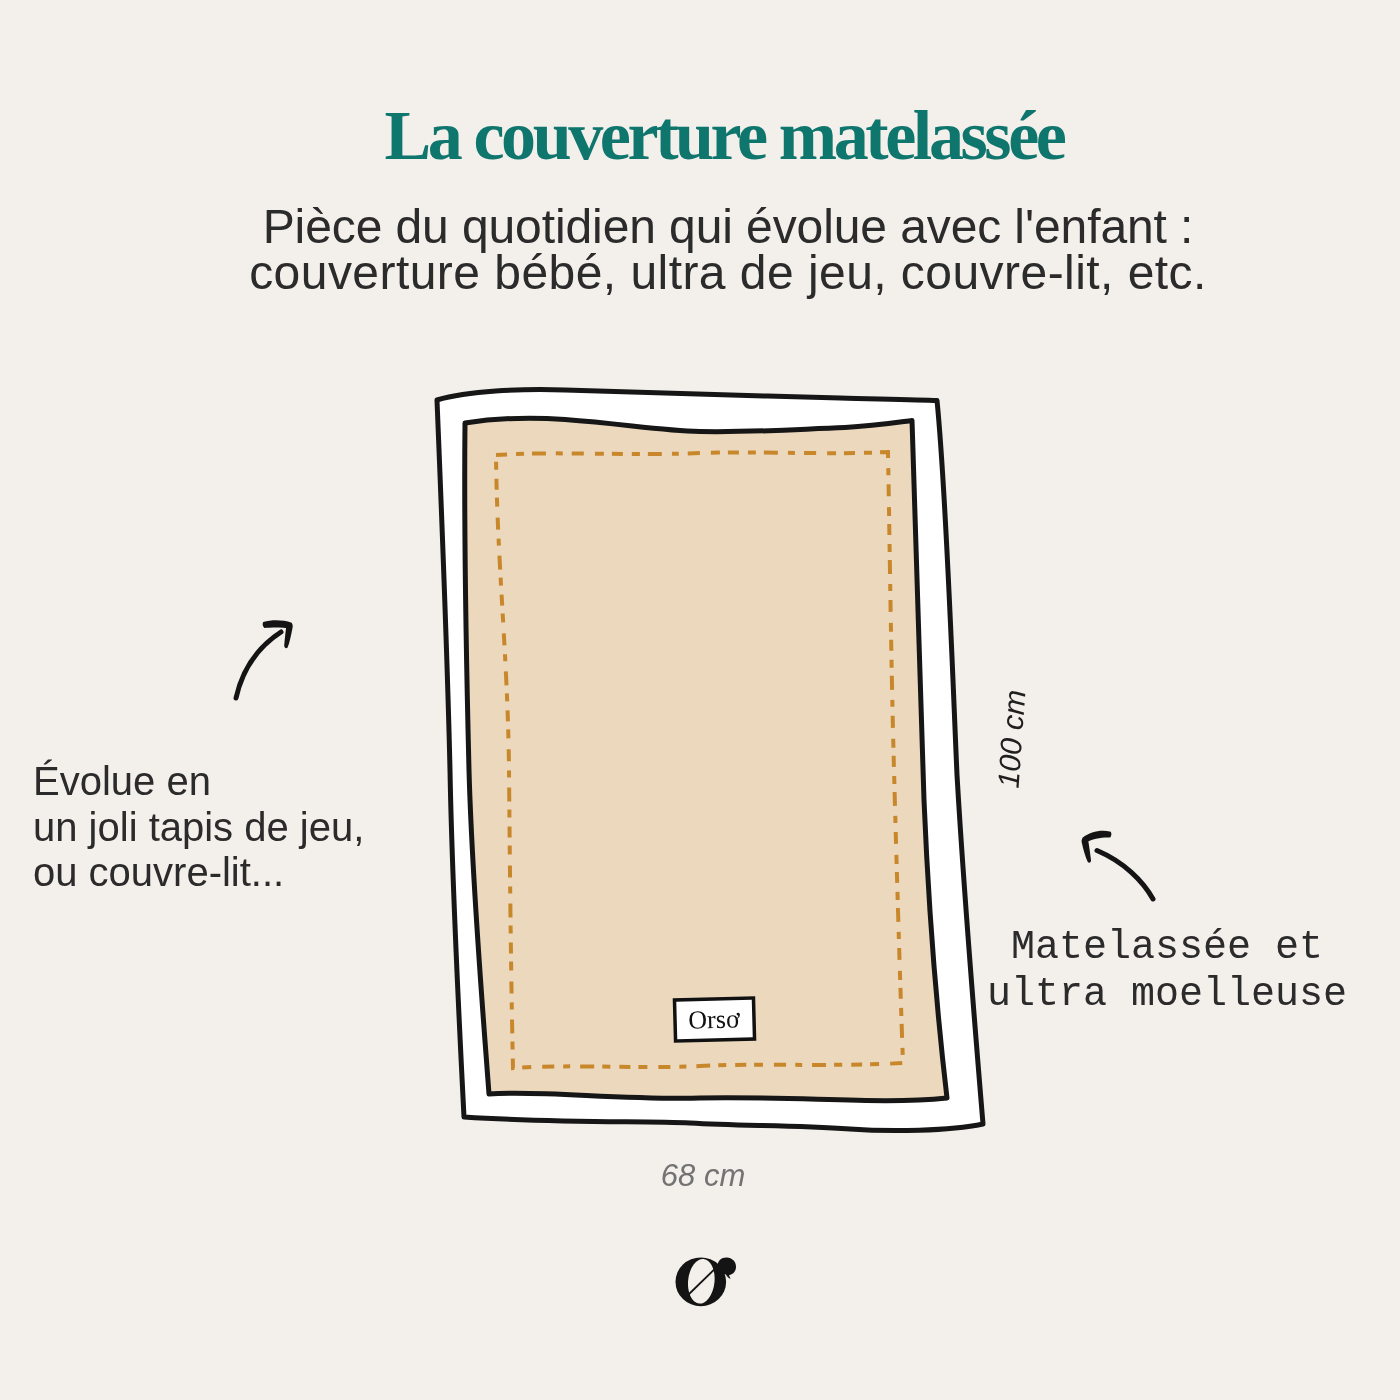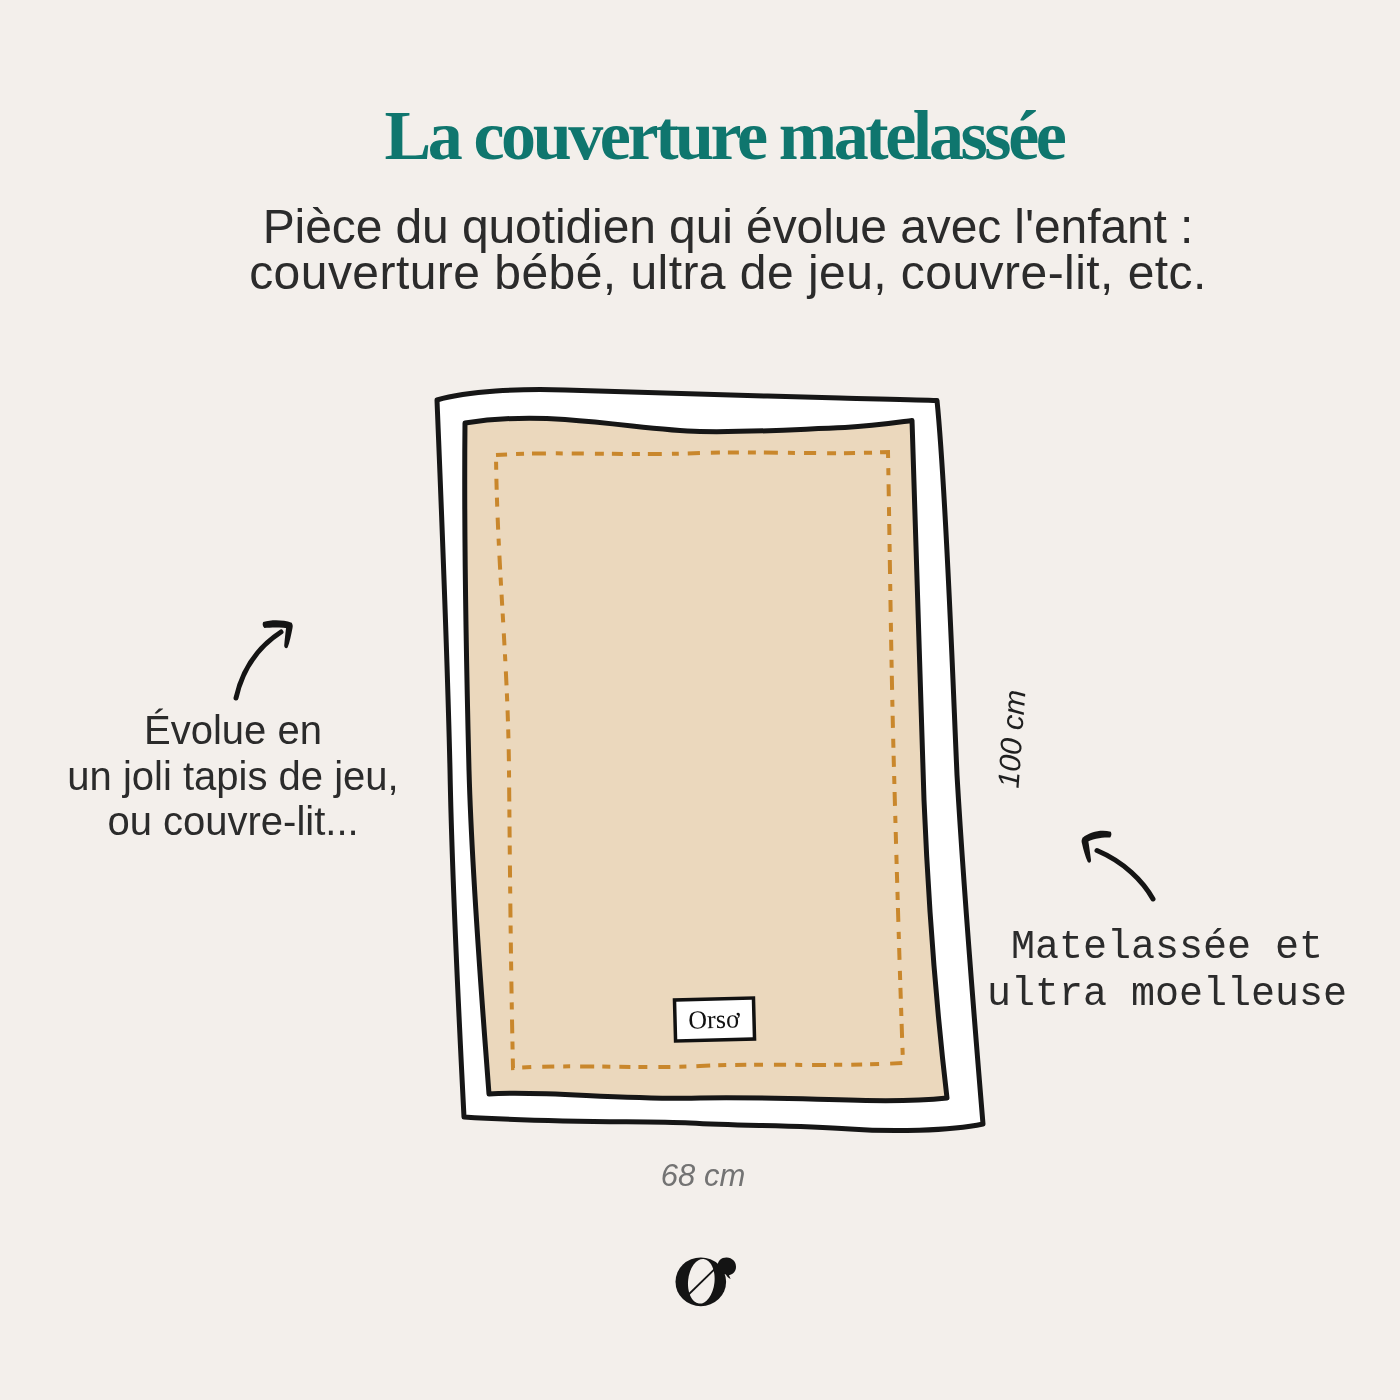--- a/index.html
+++ b/index.html
@@ -10,21 +10,21 @@
 </head>
 <body>
 
 <div class="abs" style="left:0;top:96px;width:1400px;text-align:center;
   font-family:'Liberation Serif',serif;font-weight:bold;font-size:70px;line-height:80px;
   color:#0f766e;letter-spacing:-3.4px;padding-left:24px;">La couverture matelassée</div>
 
 <div class="abs" style="left:0;top:204px;width:1400px;text-align:center;
   font-size:48px;line-height:45.5px;color:#2b2b2b;letter-spacing:-0.1px;margin-left:28px;">Pièce du quotidien qui évolue avec l'enfant :<br><span style="letter-spacing:0.45px;">couverture bébé, ultra de jeu, couvre-lit, etc.</span></div>
 
-<div class="abs" style="left:33px;top:708px;width:400px;text-align:center;
+<div class="abs" style="left:33px;top:759px;width:400px;text-align:left;
   font-size:40px;line-height:45.5px;color:#2b2b2b;">Évolue en<br>un joli tapis de jeu,<br>ou couvre-lit...</div>
 
 <div class="abs" style="left:967px;top:924px;width:400px;text-align:center;
   font-size:40px;line-height:47.3px;color:#2b2b2b;font-family:Liberation Mono, monospace;">Matelassée et<br>ultra moelleuse</div>
 
 <div class="abs" style="left:1012px;top:742px;width:0;height:0;">
   <div style="position:absolute;left:0;top:0;width:200px;margin-left:-100px;margin-top:-20px;
     text-align:center;font-size:30px;font-style:italic;color:#1f1f1f;
     transform:rotate(-86deg);">100 cm</div>
 </div>

